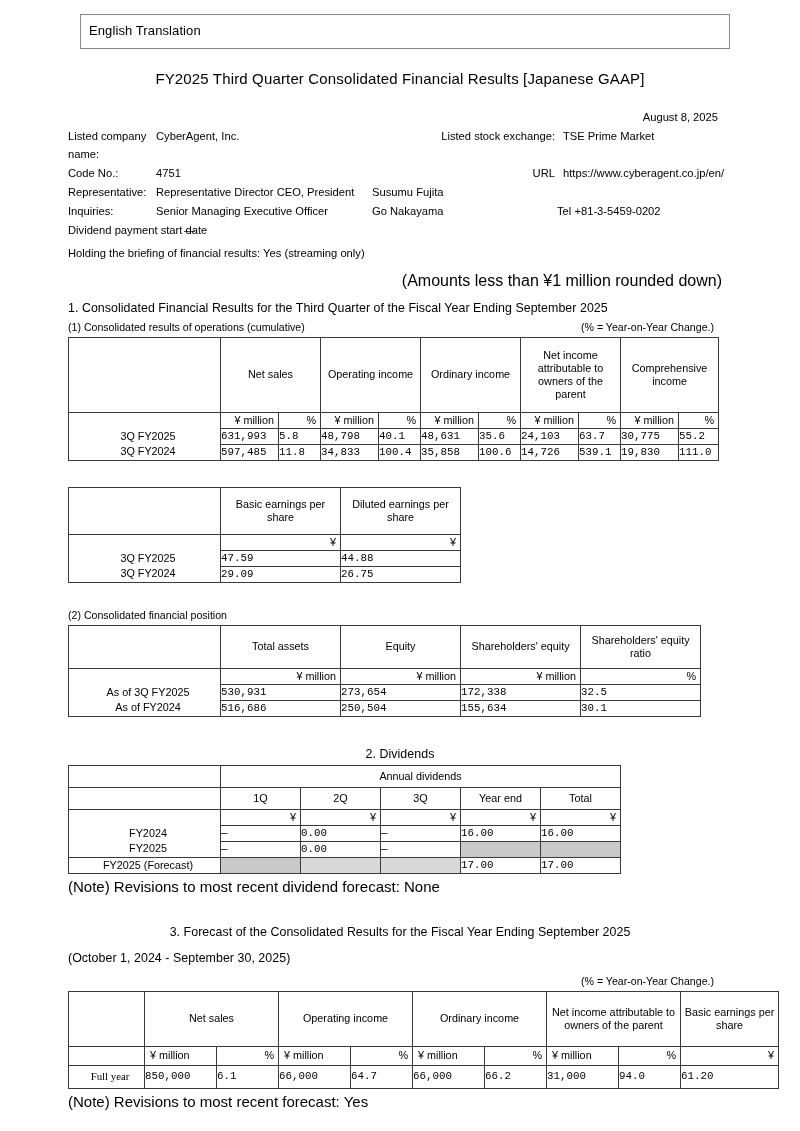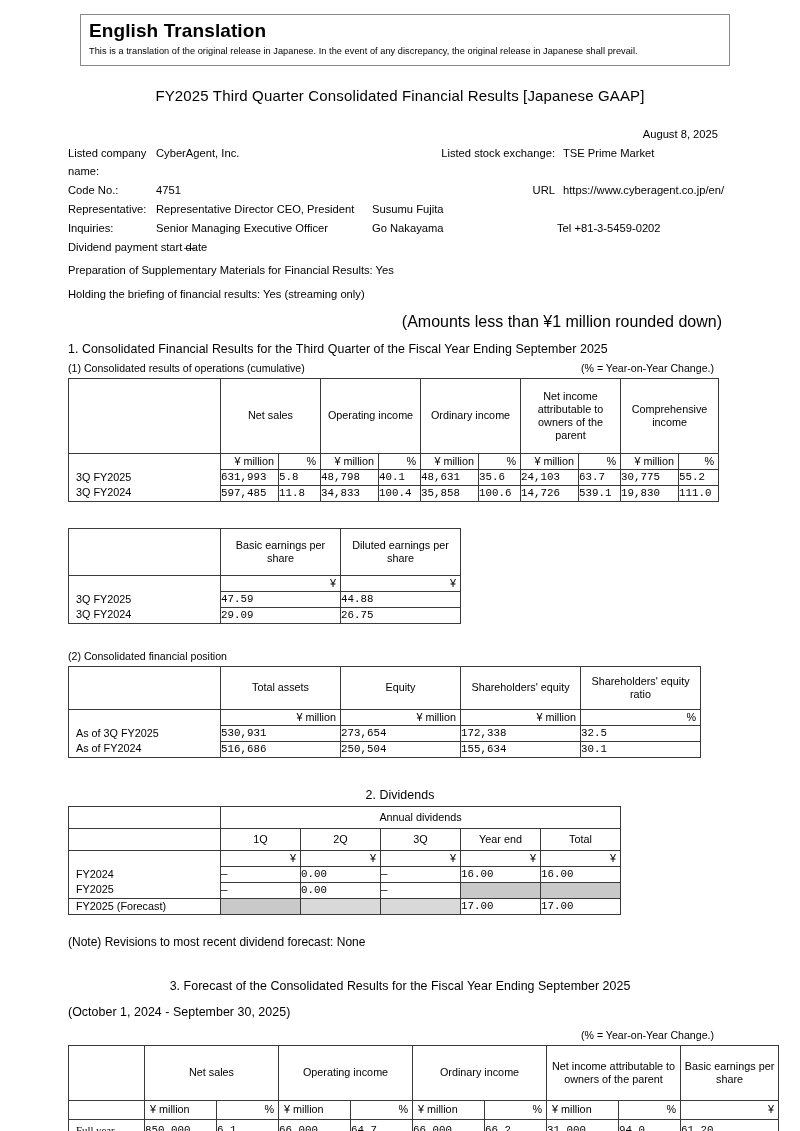--- a/index.html
+++ b/index.html
@@ -31,24 +31,23 @@
 
   
   .notice-box {
     border: 1px solid #8a8a8a;
     box-sizing: border-box;
     width: 650px;
     margin-left: 12px;
     padding: 6px 8px 7px 8px;
   }
   .notice-title {
-    font-size: 19px;
+    font-size: 13px;
     line-height: 20px;
     letter-spacing: 0.1px;
-    font-weight: bold;
   }
   .notice-sub {
     font-size: 9.2px;
     line-height: 14px;
     margin-top: 3px;
     letter-spacing: 0.05px;
   }
 
   
   .doc-title {
@@ -137,48 +136,47 @@
     line-height: 15px;
   }
   .data-cell {
     text-align: left;
     padding: 0 4px 0 0 !important;
     height: 15px;
     line-height: 15px;
     font-family: Liberation Mono, monospace;
   }
   .lbl-cell {
-    text-align: left;
+    text-align: center;
     padding: 0 0 0 7px !important;
     height: 15px;
     line-height: 15px;
   }
   .nb-top    { border-top: 0 !important; }
   .nb-bottom { border-bottom: 0 !important; }
   .shade-dark  { background: #c9c9c9; }
   .shade-light { background: #d9d9d9; }
 
   .tbl-wrap { margin-top: 4px; }
   .note-line {
-    font-size: 12px;
-    margin-top: 20px;
+    font-size: 15px;
+    margin-top: 4px;
   }
   .mt-26 { margin-top: 26px; }
   .mt-30 { margin-top: 30px; text-align: center; }
   .mt-12 { margin-top: 12px; }
 </style>
 </head>
 <body>
 
 <div class="page">
   <div class="content">
 
     <div class="notice-box">
       <div class="notice-title">English Translation</div>
-      <div class="notice-sub">This is a translation of the original release in Japanese. In the event of any discrepancy, the original release in Japanese shall prevail.</div>
     </div>
 
     <div class="doc-title">FY2025 Third Quarter Consolidated Financial Results [Japanese GAAP]</div>
 
     <div class="meta">
       <div class="meta-date">August 8, 2025</div>
 
       <div class="meta-grid">
         <div>Listed company name:</div>
         <div>CyberAgent, Inc.</div>
@@ -203,21 +201,20 @@
         <div class="mg-right">
           <span style="width:185px;display:inline-block;">Go Nakayama</span>
           <span>Tel +81-3-5459-0202</span>
         </div>
 
         <div style="white-space:nowrap;">Dividend payment start date</div>
         <div style="padding-left:28px;">—</div>
         <div></div>
       </div>
 
-      <div class="meta-line meta-spaced">Preparation of Supplementary Materials for Financial Results: Yes</div>
       <div class="meta-line meta-spaced">Holding the briefing of financial results: Yes (streaming only)</div>
     </div>
 
     <div class="amounts-note">(Amounts less than ¥1 million rounded down)</div>
 
     <div class="sec-h">1. Consolidated Financial Results for the Third Quarter of the Fiscal Year Ending September 2025</div>
 
     <div class="row-between" style="margin-top:6px;">
       <div class="sub-h" style="margin-top:0;">(1) Consolidated results of operations (cumulative)</div>
       <div class="yoy-note">(% = Year-on-Year Change.)</div>

